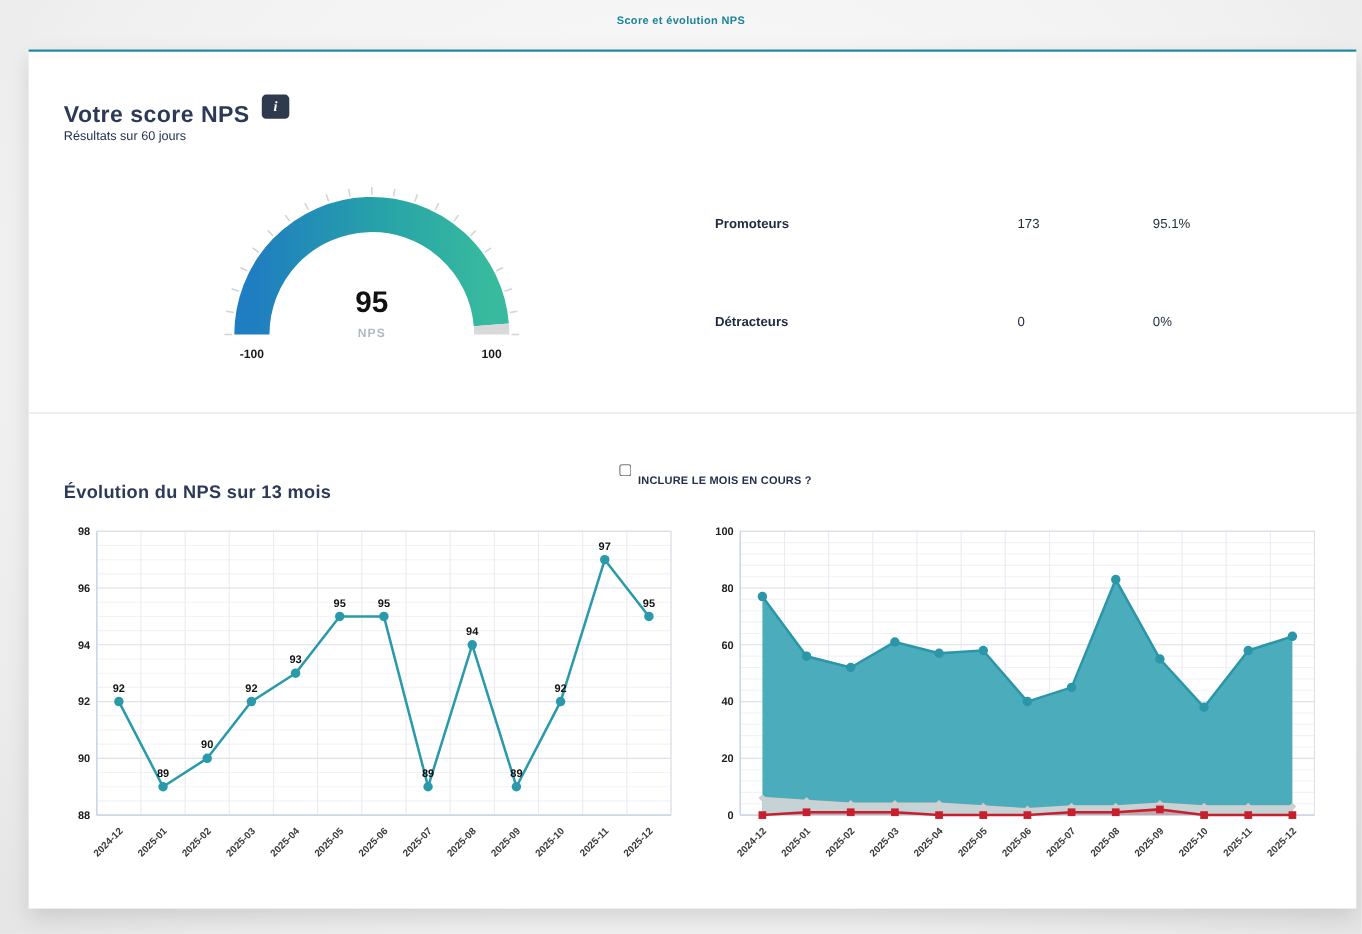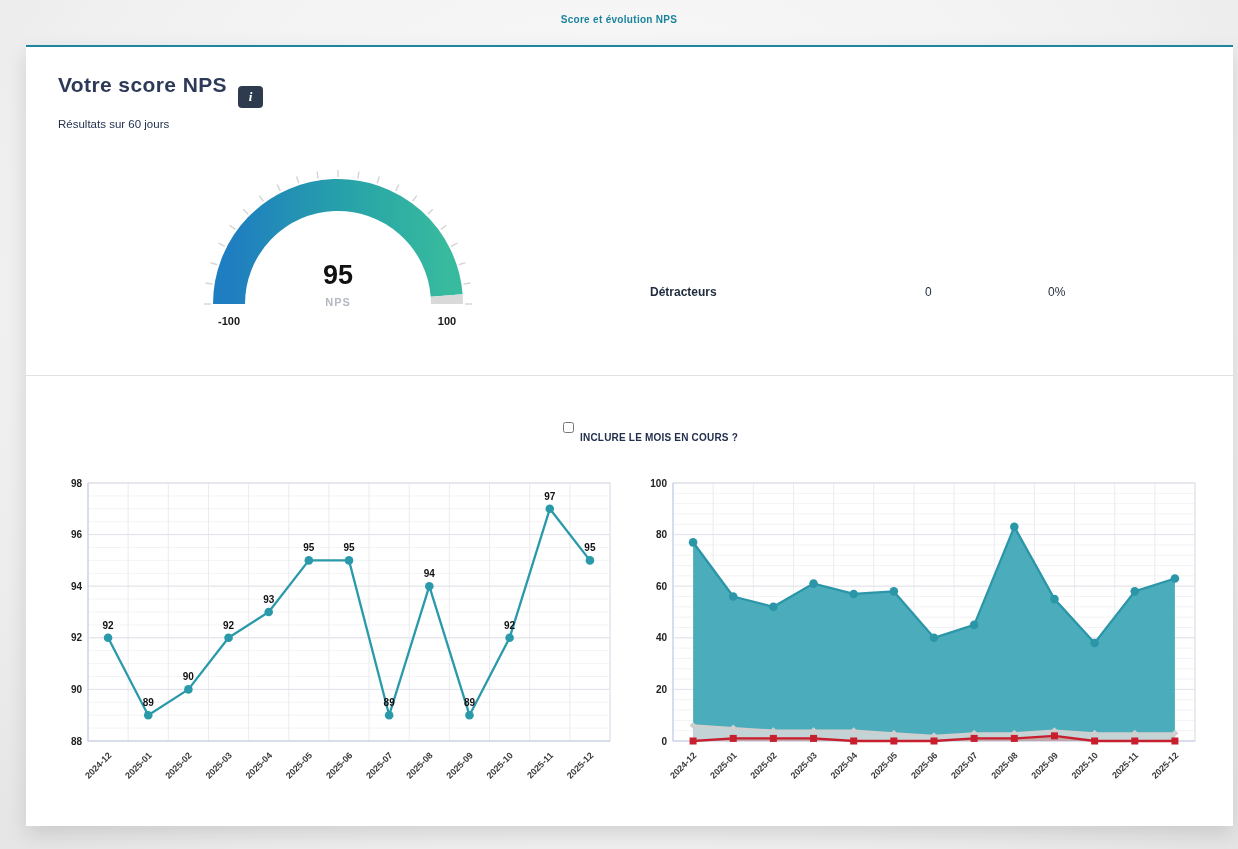--- a/index.html
+++ b/index.html
@@ -14,21 +14,21 @@
     position:absolute; top:14px; left:0; width:100%;
     text-align:center; color:#1b849c; font-weight:bold; font-size:10px;
     letter-spacing:.3px;
   }
   .card {
     position:absolute; left:26px; top:45px; width:1207px; height:781px;
     background:#ffffff; border-top:2px solid #1f86a0;
     box-shadow:0 8px 20px rgba(0,0,0,.13);
   }
   .card-title {
-    position:absolute; left:32px; top:26px;
+    position:absolute; left:32px; top:46px;
     font-size:21px; font-weight:bold; color:#2c3a58; letter-spacing:.4px;
   }
   .info-btn {
     position:absolute; left:212px; top:39px; width:25px; height:22px;
     background:#2e3a4d; border-radius:4px; color:#fff;
     font-family:"Liberation Serif", serif; font-style:italic; font-weight:bold;
     font-size:13px; line-height:22px; text-align:center; cursor:pointer;
   }
   .card-subtitle {
     position:absolute; left:32px; top:71px;
@@ -101,33 +101,39 @@
       <line x1="265.4364192555825" y1="120.13282293989067" x2="272.35023763974846" y2="119.03778168460906" stroke="#d4d4d4" stroke-width="1.4"></line>
       <line x1="267" y1="140" x2="274" y2="140" stroke="#d4d4d4" stroke-width="1.4"></line>
       <path d="M 31 140 A 109 109 0 0 1 248.66398937691093 131.4479585656649" fill="none" stroke="url(#gaugeGrad)" stroke-width="32"></path>
       <path d="M 248.66398937691093 131.4479585656649 A 109 109 0 0 1 249 140" fill="none" stroke="#d9d9d9" stroke-width="32"></path>
       <text x="140" y="120" text-anchor="middle" font-size="27" font-weight="bold" fill="#111">95</text>
       <text x="140" y="142" text-anchor="middle" font-size="11" font-weight="bold" fill="#b3b9c2" letter-spacing="1">NPS</text>
       <text x="31" y="161" text-anchor="middle" font-size="11" font-weight="bold" fill="#1a1a1a">-100</text>
       <text x="249" y="161" text-anchor="middle" font-size="11" font-weight="bold" fill="#1a1a1a">100</text>
     </svg>
 
+  <div class="stat-row row-1">
+    <span class="stat-label">Promoteurs</span>
+    <span class="stat-count">173</span>
+    <span class="stat-pct">95.1%</span>
+  </div>
   <div class="stat-row row-3">
     <span class="stat-label">Détracteurs</span>
     <span class="stat-count">0</span>
     <span class="stat-pct">0%</span>
   </div>
 
   <div class="divider"></div>
 
   <div class="checkbox-row">
     <input type="checkbox" id="inclure" style="">
     <label for="inclure">INCLURE LE MOIS EN COURS ?</label>
   </div>
 
+  <div class="chart-title left">Évolution du NPS sur 13 mois</div>
 
   <svg class="chart-svg left" id="chart-evolution" width="560" height="320">
       <line x1="33" x2="555" y1="266" y2="266" stroke="#f3f3f7" stroke-width="1"></line>
       <line x1="33" x2="555" y1="253.1" y2="253.1" stroke="#f3f3f7" stroke-width="1"></line>
       <line x1="33" x2="555" y1="240.20000000000002" y2="240.20000000000002" stroke="#f3f3f7" stroke-width="1"></line>
       <line x1="33" x2="555" y1="227.29999999999998" y2="227.29999999999998" stroke="#f3f3f7" stroke-width="1"></line>
       <line x1="33" x2="555" y1="214.4" y2="214.4" stroke="#f3f3f7" stroke-width="1"></line>
       <line x1="33" x2="555" y1="201.5" y2="201.5" stroke="#f3f3f7" stroke-width="1"></line>
       <line x1="33" x2="555" y1="188.6" y2="188.6" stroke="#f3f3f7" stroke-width="1"></line>
       <line x1="33" x2="555" y1="175.70000000000002" y2="175.70000000000002" stroke="#f3f3f7" stroke-width="1"></line>

